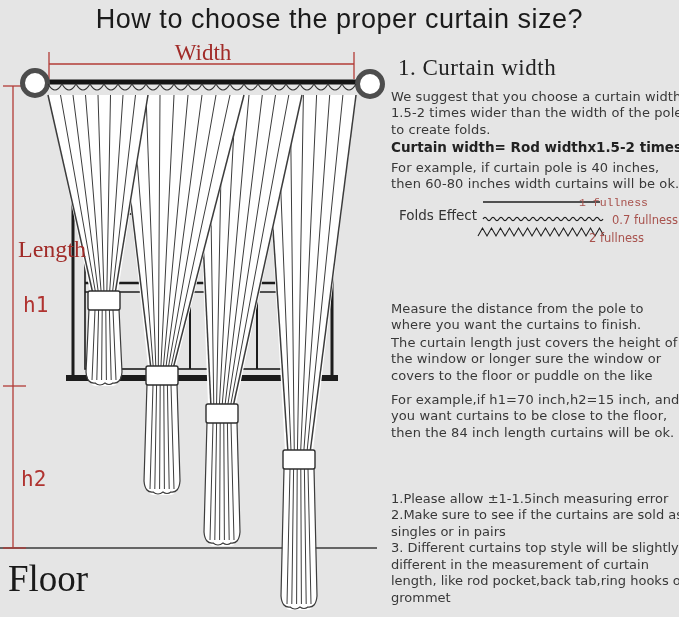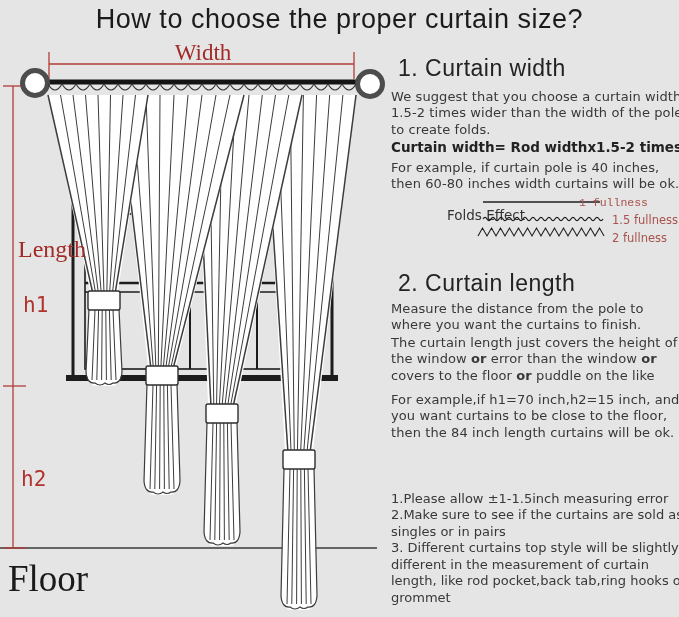--- a/index.html
+++ b/index.html
@@ -9,29 +9,29 @@
     font-family:"DejaVu Sans","Liberation Sans",sans-serif; overflow:hidden;
   }
   .title {
     position:absolute; top:4px; left:0; width:100%; text-align:center;
     font-family:"Liberation Sans",sans-serif; font-size:27px; color:#1b1b1b;
     letter-spacing:0.5px;
   }
   .abs { position:absolute; }
   .h-section {
     font-size:23px; color:#222; letter-spacing:0.5px;
-    font-family:Liberation Sans, sans-serif;
+    font-family:Liberation Serif, serif;
   }
   .body-text {
     width:296px; font-size:13px; line-height:1.26; color:#383838;
     letter-spacing:0.1px;
   }
   .bold-line { font-weight:bold; font-size:13.5px; color:#222; width:296px; }
-  .b { font-weight:bold; }
-  .folds-label { font-size:13.5px; color:#333;margin-left:48px; }
+  .b { font-weight:normal; }
+  .folds-label { font-size:13.5px; color:#333; }
   .fullness-label { font-size:11.5px; }
   .note-item { width:296px; font-size:13px; line-height:1.27; color:#383838; }
   svg text { font-family:"Liberation Serif","DejaVu Serif",serif; }
   svg text.mono { font-family:"DejaVu Sans Mono",monospace; }
 </style>
 </head>
 <body>
 
 <div class="stage">
 
@@ -189,28 +189,27 @@
 
   <div class="abs folds-label" style="left:399px; top:207px;">Folds Effect</div>
 
   <svg class="abs" style="left:469px; top:190px;" width="145" height="62" viewBox="0 0 145 62">
     <line x1="14" y1="12" x2="131" y2="12" stroke="#1e1e1e" stroke-width="1.7"></line>
     <path id="wave15" d="M 14,29 q 2,-3.2 4,0 q 2,3.2 4,0 q 2,-3.2 4,0 q 2,3.2 4,0 q 2,-3.2 4,0 q 2,3.2 4,0 q 2,-3.2 4,0 q 2,3.2 4,0 q 2,-3.2 4,0 q 2,3.2 4,0 q 2,-3.2 4,0 q 2,3.2 4,0 q 2,-3.2 4,0 q 2,3.2 4,0 q 2,-3.2 4,0 q 2,3.2 4,0 q 2,-3.2 4,0 q 2,3.2 4,0 q 2,-3.2 4,0 q 2,3.2 4,0 q 2,-3.2 4,0 q 2,3.2 4,0 q 2,-3.2 4,0 q 2,3.2 4,0 q 2,-3.2 4,0 q 2,3.2 4,0 q 2,-3.2 4,0 q 2,3.2 4,0 q 2,-3.2 4,0 q 2,3.2 4,0 " fill="none" stroke="#1e1e1e" stroke-width="1.2"></path>
     <path id="wave20" d="M 9,46 l 4.5,-8 l 4.5,8 l 4.5,-8 l 4.5,8 l 4.5,-8 l 4.5,8 l 4.5,-8 l 4.5,8 l 4.5,-8 l 4.5,8 l 4.5,-8 l 4.5,8 l 4.5,-8 l 4.5,8 l 4.5,-8 l 4.5,8 l 4.5,-8 l 4.5,8 l 4.5,-8 l 4.5,8 l 4.5,-8 l 4.5,8 l 4.5,-8 l 4.5,8 l 4.5,-8 l 4.5,8 l 4.5,-8 l 4.5,8 " fill="none" stroke="#1e1e1e" stroke-width="1.1"></path>
   </svg>
 
   <div class="abs fullness-label" style="left:579px; top:196px; color:#a8524d;font-family:Liberation Mono, monospace;">1 fullness</div>
-  <div class="abs fullness-label" style="left:612px; top:213px; color:#a8524d;">1.5 fullness</div>
-  <div class="abs fullness-label" style="left:612px; top:231px; color:#a8524d;">2 fullness</div>
-
-  <div class="abs h-section" style="left:398px; top:270px;">2. Curtain length</div>
+  <div class="abs fullness-label" style="left:612px; top:213px; color:#a8524d;">0.7 fullness</div>
+  <div class="abs fullness-label" style="left:589px; top:231px; color:#a8524d;">2 fullness</div>
+
 
   <div class="abs body-text" style="left:391px; top:301px;">Measure the distance from the pole to where you want the curtains to finish.</div>
 
-  <div class="abs body-text" style="left:391px; top:335px;"><span>The curtain length just covers the height of the window </span><span class="b">or</span><span> error than the window </span><span class="b">or</span><span> covers to the floor </span><span class="b">or</span><span> puddle on the like</span></div>
+  <div class="abs body-text" style="left:391px; top:335px;"><span>The curtain length just covers the height of the window </span><span class="b">or</span><span> longer sure the window </span><span class="b">or</span><span> covers to the floor </span><span class="b">or</span><span> puddle on the like</span></div>
 
   <div class="abs body-text" style="left:391px; top:392px;">For example,if h1=70 inch,h2=15 inch, and you want curtains to be close to the floor, then the 84 inch length curtains will be ok.</div>
 
 
   <div class="abs note-item" style="left:391px; top:491px;">1.Please allow ±1-1.5inch measuring error</div>
   <div class="abs note-item" style="left:391px; top:507px;">2.Make sure to see if the curtains are sold as singles or in pairs</div>
   <div class="abs note-item" style="left:391px; top:540px;">3. Different curtains top style will be slightly different in the measurement of curtain length, like rod pocket,back tab,ring hooks or grommet</div>
 
 </div>
 

